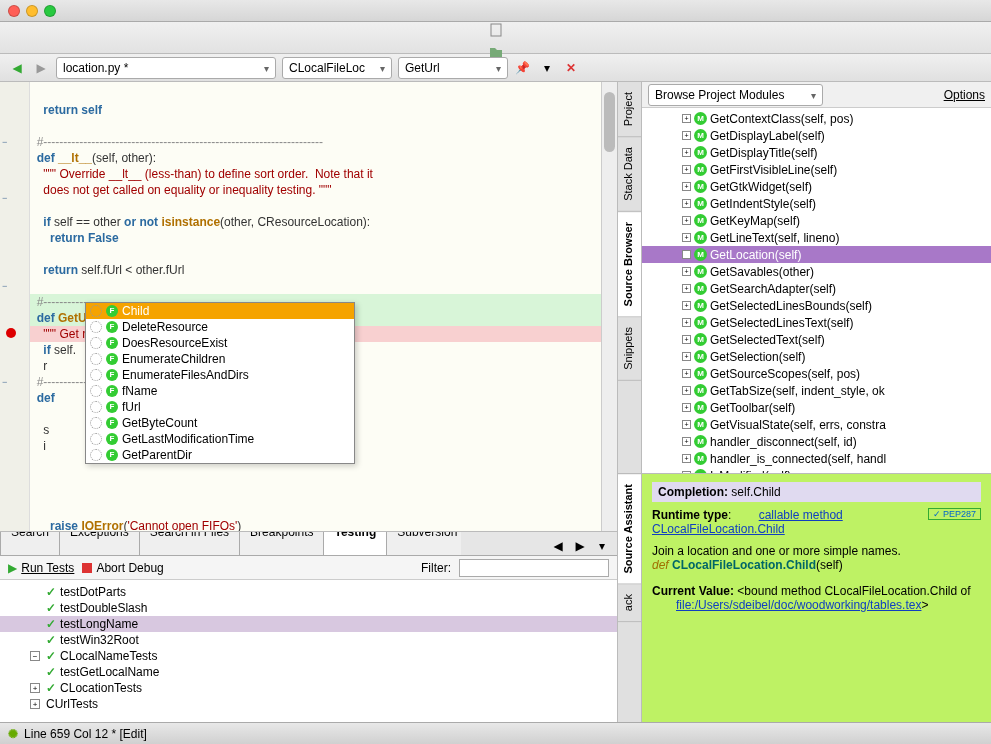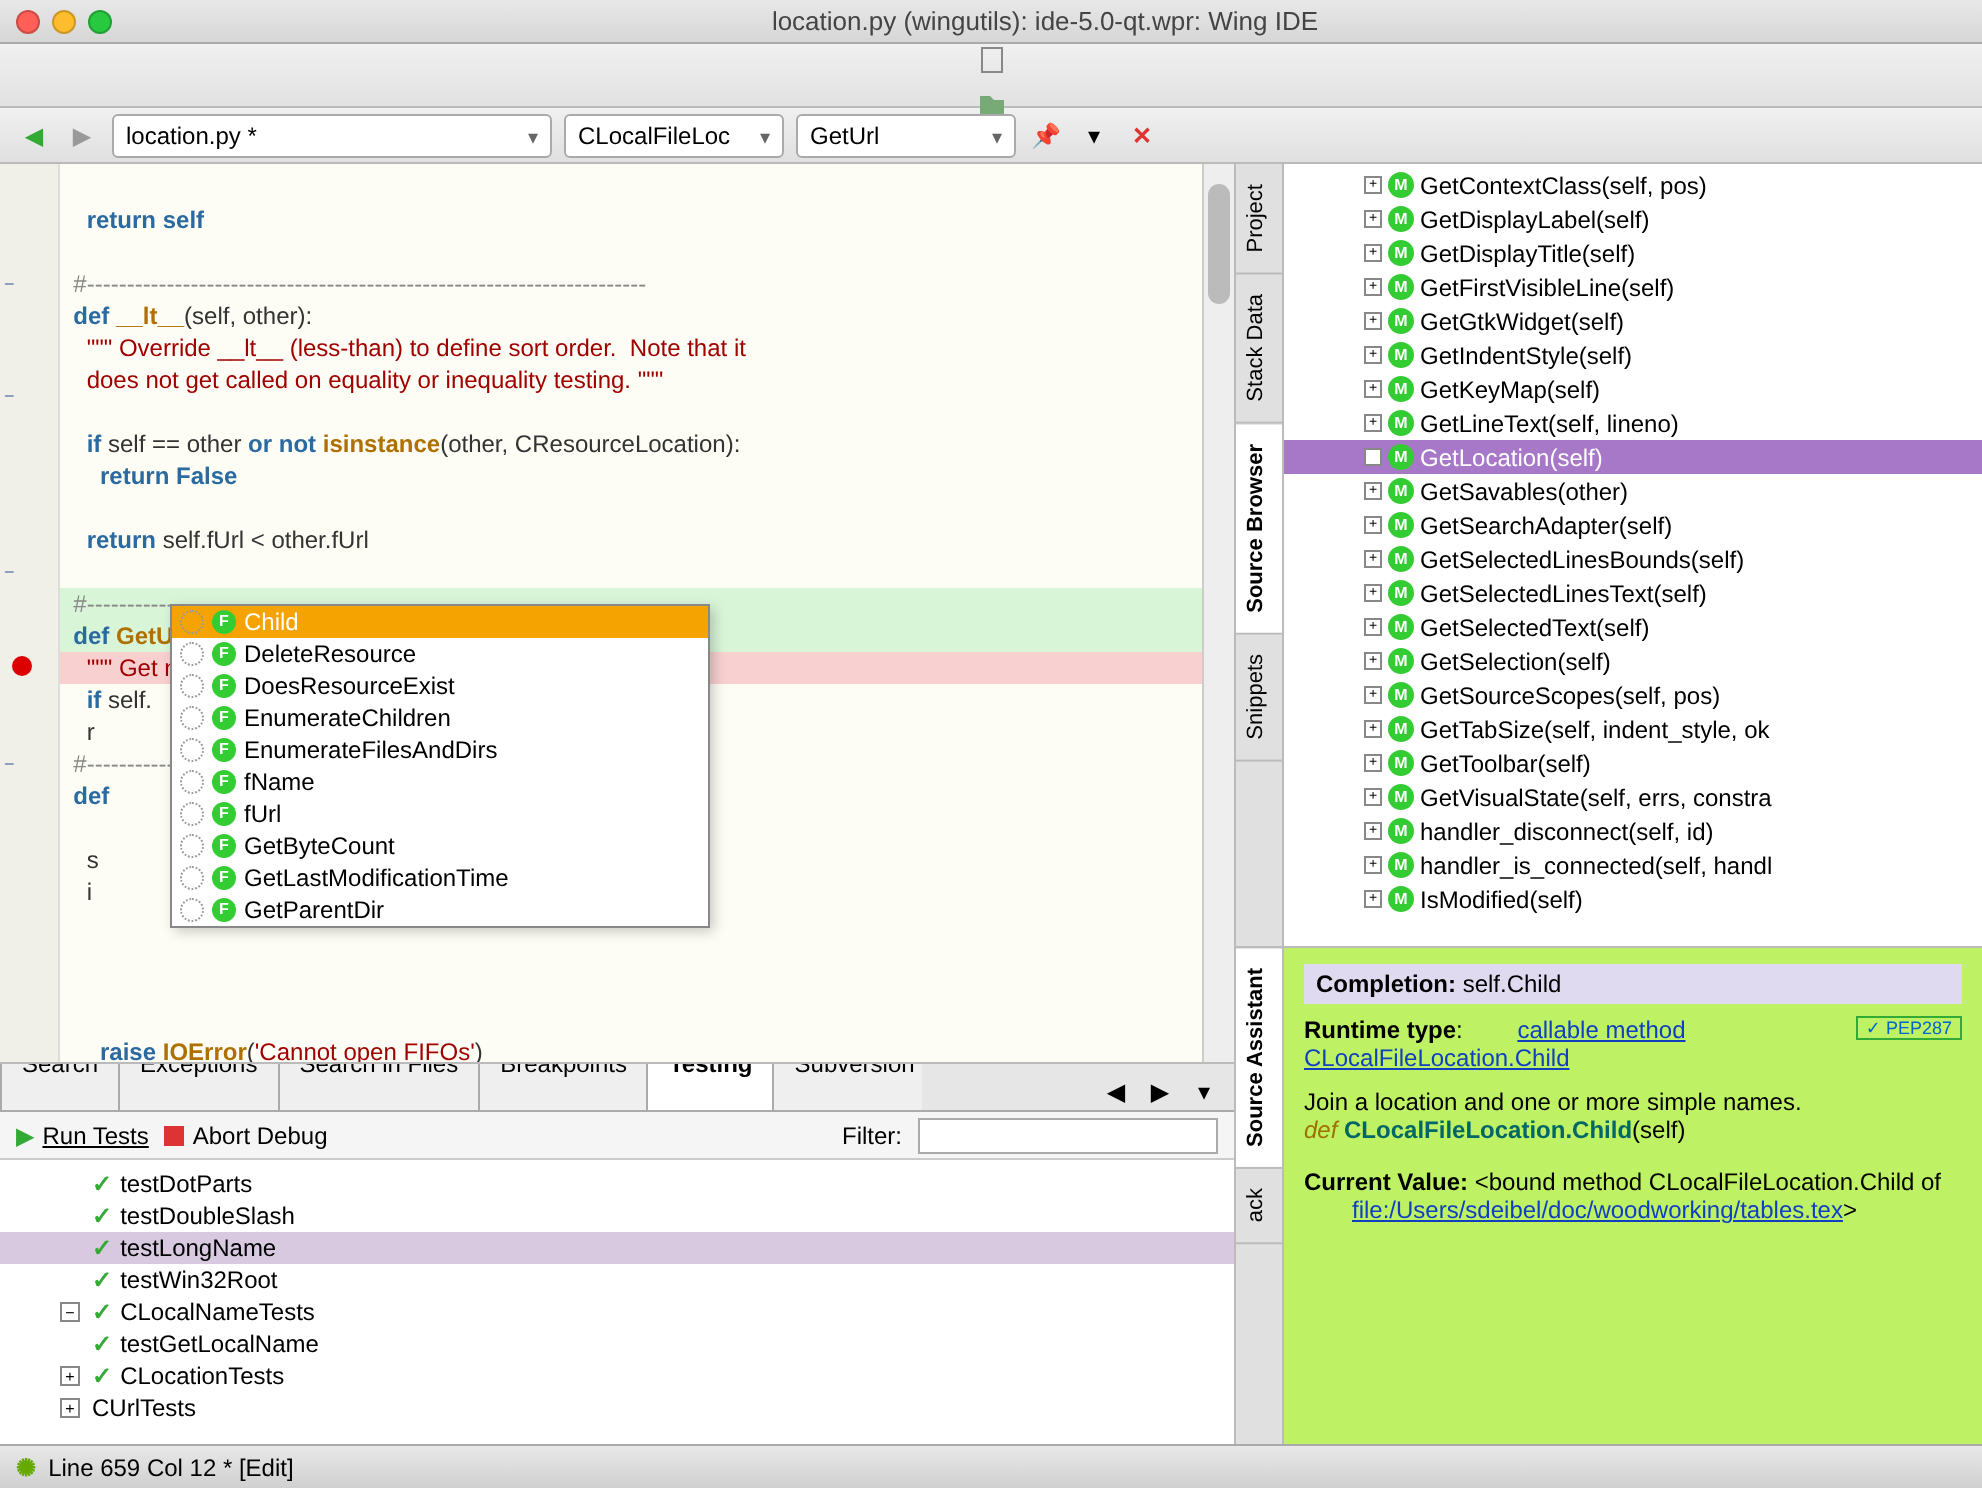--- a/index.html
+++ b/index.html
@@ -86,21 +86,20 @@
 
 svg{display:block}
 </style>
 </head>
 <body>
 
 <div class="titlebar">
   <div class="tbtn red"></div>
   <div class="tbtn yel"></div>
   <div class="tbtn grn"></div>
-  <div class="title">location.py (wingutils): ide-5.0-qt.wpr: Wing IDE</div>
 </div>
 
 <div class="toolbar">
   <div class="tbicon">
       <svg width="16" height="16">
         <rect x="3" y="2" width="10" height="12" fill="none" stroke="#888"></rect>
       </svg>
     </div>
   <div class="tbicon">
       <svg width="16" height="16">
@@ -384,20 +383,28 @@
 
   <div class="rightcol">
     <div class="righttop">
       <div class="sidetabs" id="stt">
           <div class="sidetab">Project</div>
           <div class="sidetab">Stack Data</div>
           <div class="sidetab active">Source Browser</div>
           <div class="sidetab">Snippets</div>
         </div>
       <div style="flex:1;display:flex;flex-direction:column">
+        <div class="browsehdr">
+          <div class="combo" style="width:175px">
+              <span>Browse Project Modules</span>
+              <span style="flex:1"></span>
+              <span class="arr"></span>
+            </div>
+          <span class="optlink">Options</span>
+        </div>
         <div class="membertree" id="mtree">
             <div class="mitem">
               <span class="mexp">+</span>
               <span class="micon">M</span>
               <span>GetContextClass(self, pos)</span>
             </div>
             <div class="mitem">
               <span class="mexp">+</span>
               <span class="micon">M</span>
               <span>GetDisplayLabel(self)</span>

